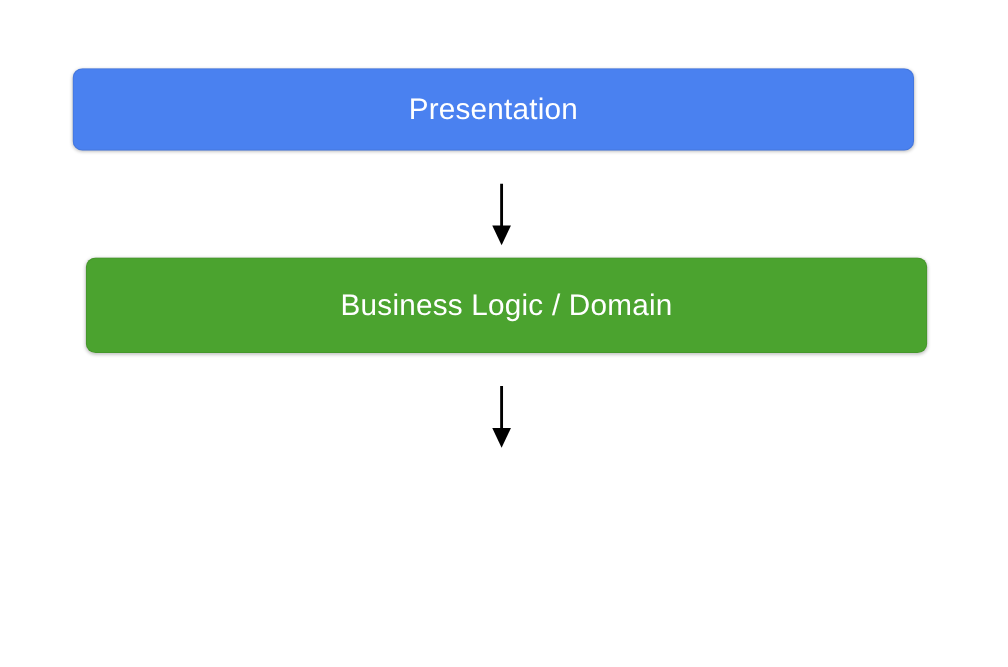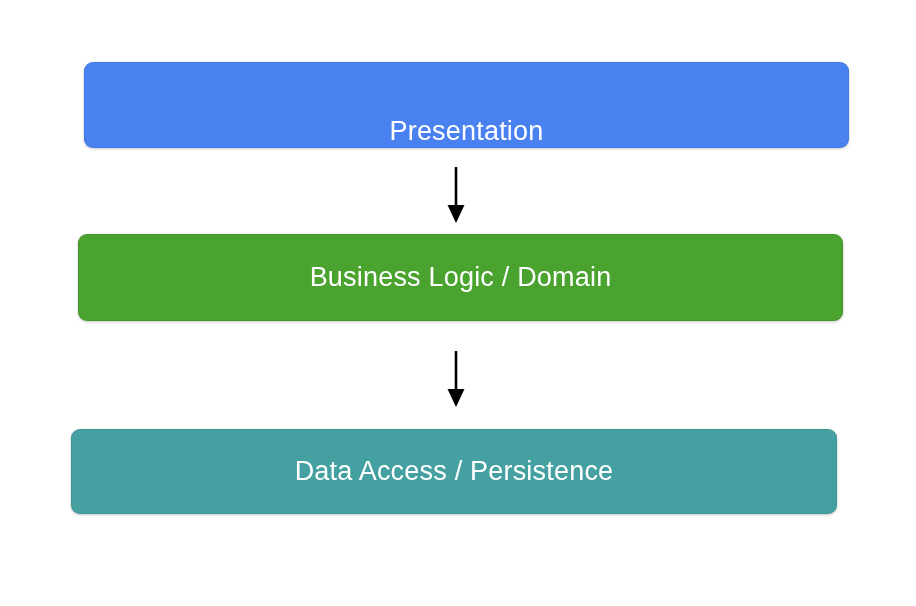--- a/index.html
+++ b/index.html
@@ -23,21 +23,21 @@
     align-items: center;
     justify-content: center;
     box-sizing: border-box;
   }
   .layer-label {
     font-size: 27px;
     font-weight: 400;
     letter-spacing: 0.2px;
     white-space: nowrap;
   }
-  .box-presentation { left: 84px; top: 62px;  width: 765px; height: 86px; align-items: flex-end; }
+  .box-presentation { left: 66px; top: 62px;  width: 765px; height: 75px; }
   .box-business     { left: 78px; top: 234px; width: 765px; height: 87px; }
   .box-data         { left: 71px; top: 429px; width: 766px; height: 85px; }
   .arrow {
     position: absolute;
     display: block;
   }
   .arrow-1 { left: 444px; top: 166px; }
   .arrow-2 { left: 444px; top: 350px; }
 </style>
 </head>
@@ -56,17 +56,14 @@
 
   <div class="layer-box box-business" style="background-color: rgb(75, 163, 47); color: rgb(255, 255, 255);">
     <span class="layer-label">Business Logic / Domain</span>
   </div>
 
   <svg class="arrow arrow-2" width="24" height="58" viewBox="0 0 24 58" style="color: rgb(0, 0, 0);">
     <line x1="12" y1="1" x2="12" y2="42" stroke="currentColor" stroke-width="2.6"></line>
     <polygon points="12,57 3.5,39 20.5,39" fill="currentColor"></polygon>
   </svg>
 
-  <div class="layer-box box-data" style="background-color: rgb(69, 160, 161); color: rgb(255, 255, 255);">
-    <span class="layer-label">Data Access / Persistence</span>
-  </div>
 
 </div>
 
 </body></html>

